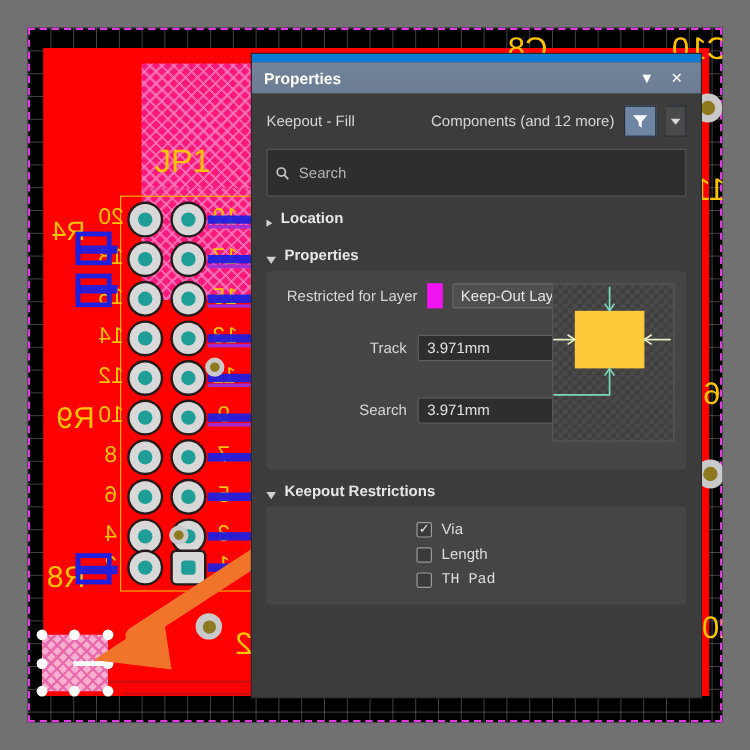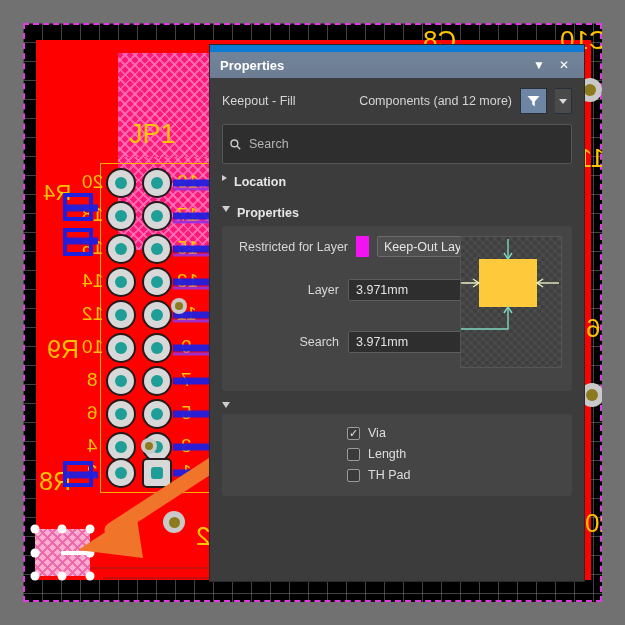--- a/index.html
+++ b/index.html
@@ -208,21 +208,21 @@
     background: transparent;
     border: none;
     outline: none;
     color: #bdbdbd;
     font-size: 12.5px;
     font-family: "Liberation Sans", sans-serif;
   }
   .search-wrap input::placeholder { color: #b4b4b4; }
 
   .section-head {
-    display: flex; align-items: flex-start;
+    display: flex; align-items: flex-end;
     gap: 7px;
     padding: 11px 12px 6px 12px;
     font-weight: bold;
     font-size: 12.5px;
     color: #e6e6e6;
     cursor: pointer;
   }
   .tri {
     width: 0; height: 0;
     border-left: 5px solid #cfcfcf;
@@ -641,50 +641,51 @@
             <g stroke="#7fd8c0" stroke-width="1.4" fill="none">
               <line x1="47" y1="2" x2="47" y2="22"></line>
               <polyline points="43,16 47,22 51,16"></polyline>
               <polyline points="0,92 47,92 47,70"></polyline>
               <polyline points="43,76 47,70 51,76"></polyline>
             </g>
           </svg>
         </div>
 
         <div class="dim-row" style="margin-top:22px;">
-          <span class="dim-label">Layer</span>
+          <span class="dim-label">Track</span>
           <div class="textbox">
             <span>3.971mm</span>
           </div>
         </div>
 
         <div class="dim-row" style="margin-top:30px; margin-bottom:26px;">
           <span class="dim-label">Search</span>
           <div class="textbox">
             <span>3.971mm</span>
           </div>
         </div>
       </div>
 
       <div class="section-head">
         <span class="tri open"></span>
+        <span>Keepout Restrictions</span>
       </div>
 
       <div class="group-box" style="padding-top:12px;">
         <div class="chk-row">
           <span class="chk checked">
               <span class="mark">✓</span>
             </span>
           <span class="chk-label">Via</span>
         </div>
         <div class="chk-row">
           <span class="chk"></span>
           <span class="chk-label">Length</span>
         </div>
-        <div class="chk-row" style="margin-bottom:2px;">
+        <div class="chk-row" style="margin-bottom:2px;font-family:Liberation Mono, monospace;">
           <span class="chk"></span>
           <span class="chk-label">TH Pad</span>
         </div>
       </div>
 
       <div class="panel-scroll"></div>
     </div>
 
   </div>
 

